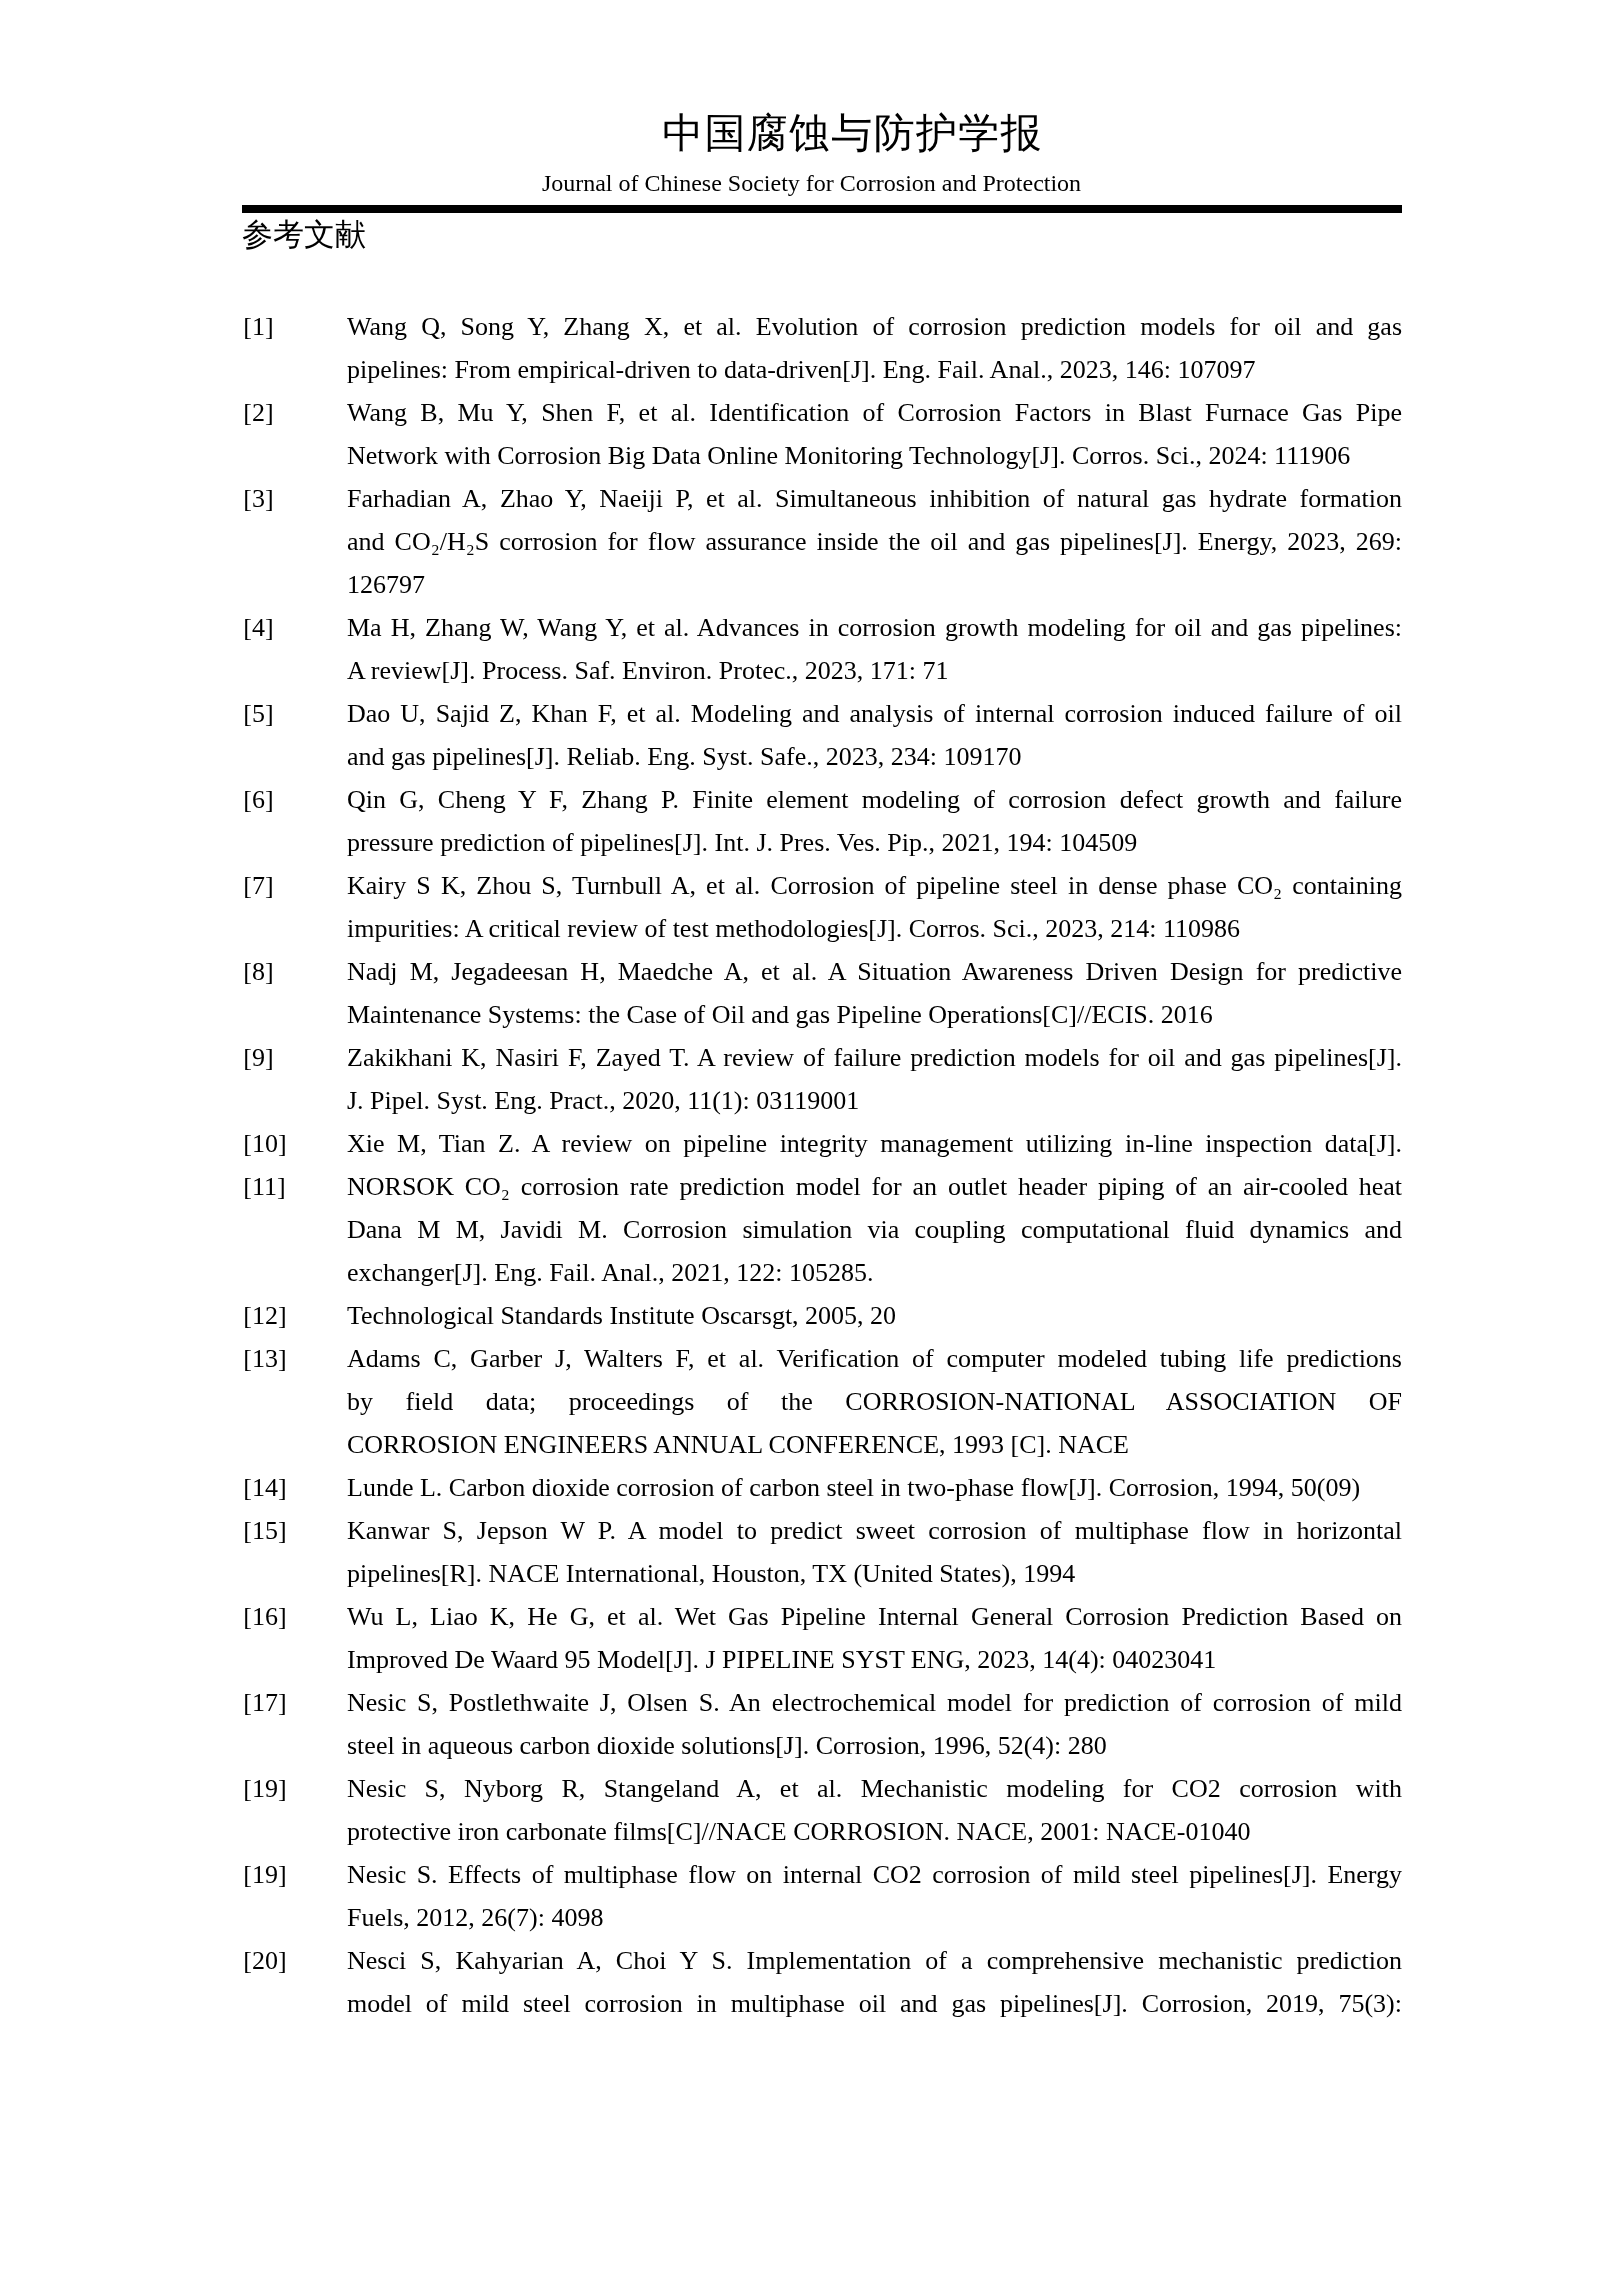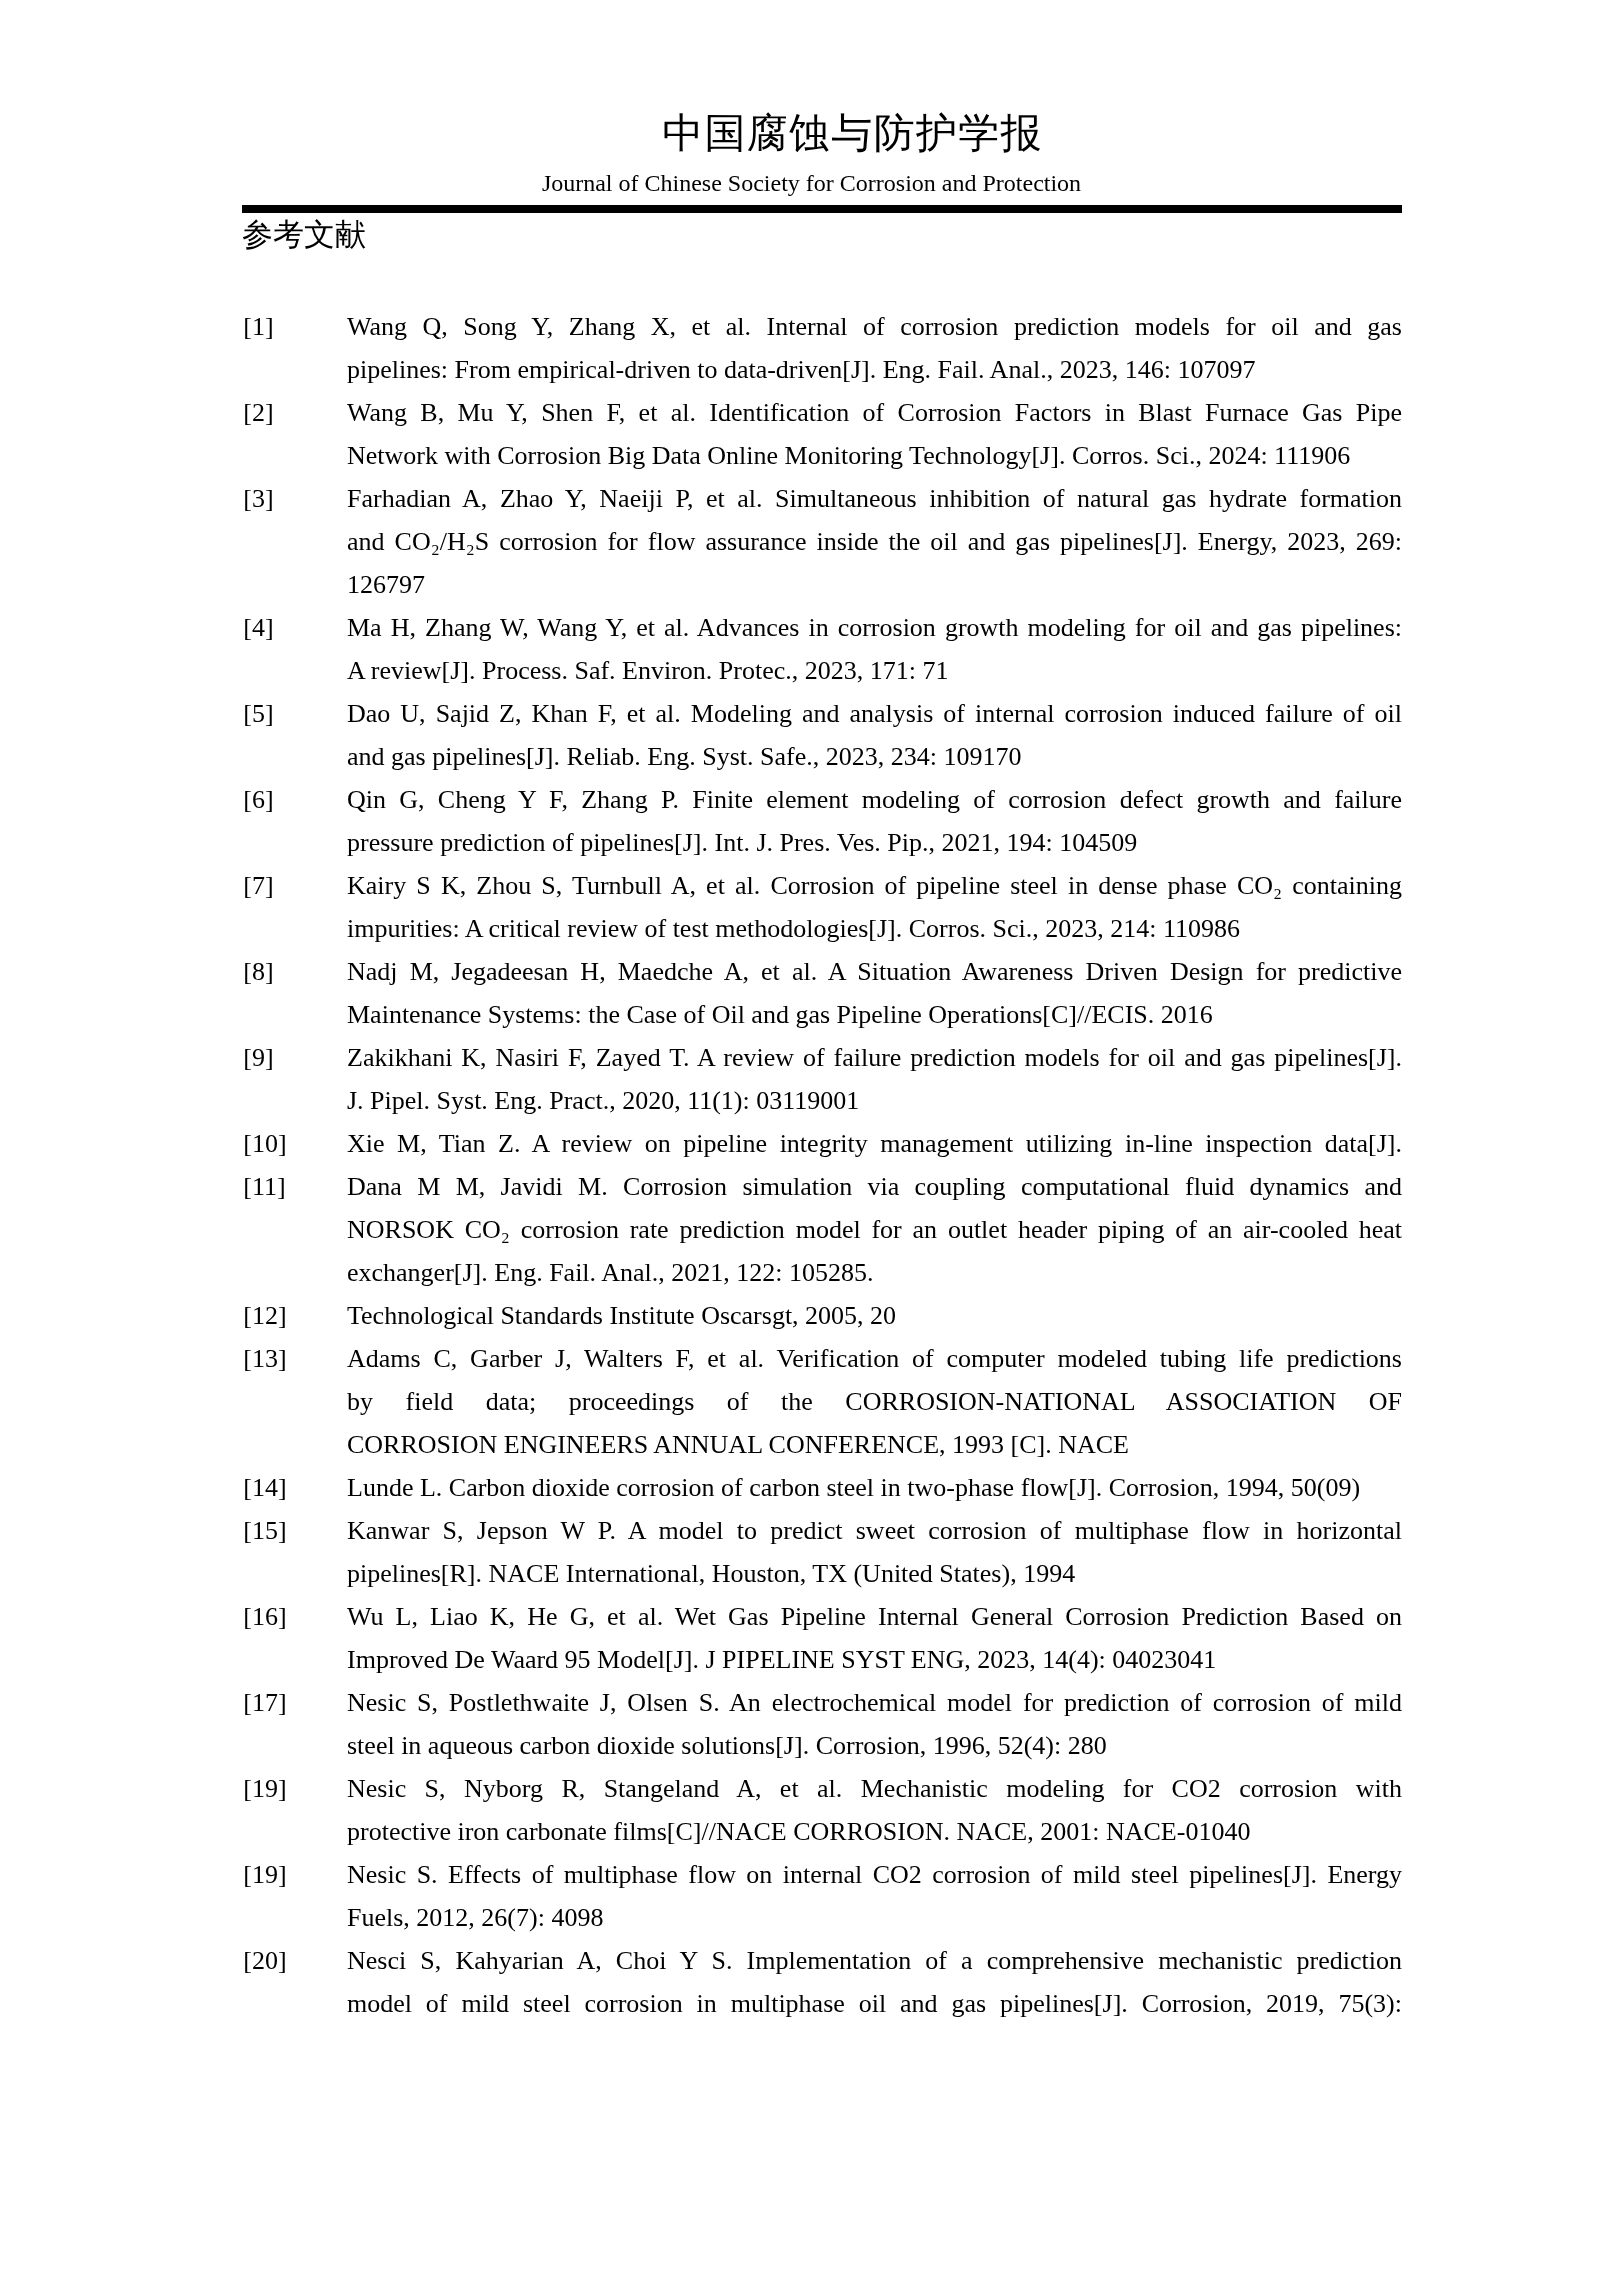--- a/index.html
+++ b/index.html
@@ -90,21 +90,21 @@
 
   <div class="title-en">Journal of Chinese Society for Corrosion and Protection</div>
 
   <div class="header-rule"></div>
 
   <div class="section-heading">参考文献</div>
 
   <div class="refs">
       <div class="ref">
         <span class="ref-num">[1]</span>
-        <div class="ref-line">Wang Q, Song Y, Zhang X, et al. Internal of corrosion prediction models for oil and gas</div>
+        <div class="ref-line">Wang Q, Song Y, Zhang X, et al. Evolution of corrosion prediction models for oil and gas</div>
         <div class="ref-line last">pipelines: From empirical-driven to data-driven[J]. Eng. Fail. Anal., 2023, 146: 107097</div>
       </div>
       <div class="ref">
         <span class="ref-num">[2]</span>
         <div class="ref-line">Wang B, Mu Y, Shen F, et al. Identification of Corrosion Factors in Blast Furnace Gas Pipe</div>
         <div class="ref-line last">Network with Corrosion Big Data Online Monitoring Technology[J]. Corros. Sci., 2024: 111906</div>
       </div>
       <div class="ref">
         <span class="ref-num">[3]</span>
         <div class="ref-line">Farhadian A, Zhao Y, Naeiji P, et al. Simultaneous inhibition of natural gas hydrate formation</div>
@@ -140,22 +140,22 @@
         <span class="ref-num">[9]</span>
         <div class="ref-line">Zakikhani K, Nasiri F, Zayed T. A review of failure prediction models for oil and gas pipelines[J].</div>
         <div class="ref-line last">J. Pipel. Syst. Eng. Pract., 2020, 11(1): 03119001</div>
       </div>
       <div class="ref">
         <span class="ref-num">[10]</span>
         <div class="ref-line">Xie M, Tian Z. A review on pipeline integrity management utilizing in-line inspection data[J].</div>
       </div>
       <div class="ref">
         <span class="ref-num">[11]</span>
+        <div class="ref-line">NORSOK CO₂ corrosion rate prediction model for an outlet header piping of an air-cooled heat</div>
         <div class="ref-line">Dana M M, Javidi M. Corrosion simulation via coupling computational fluid dynamics and</div>
-        <div class="ref-line">NORSOK CO₂ corrosion rate prediction model for an outlet header piping of an air-cooled heat</div>
         <div class="ref-line last">exchanger[J]. Eng. Fail. Anal., 2021, 122: 105285.</div>
       </div>
       <div class="ref">
         <span class="ref-num">[12]</span>
         <div class="ref-line last">Technological Standards Institute Oscarsgt, 2005, 20</div>
       </div>
       <div class="ref">
         <span class="ref-num">[13]</span>
         <div class="ref-line">Adams C, Garber J, Walters F, et al. Verification of computer modeled tubing life predictions</div>
         <div class="ref-line">by field data; proceedings of the CORROSION-NATIONAL ASSOCIATION OF</div>

